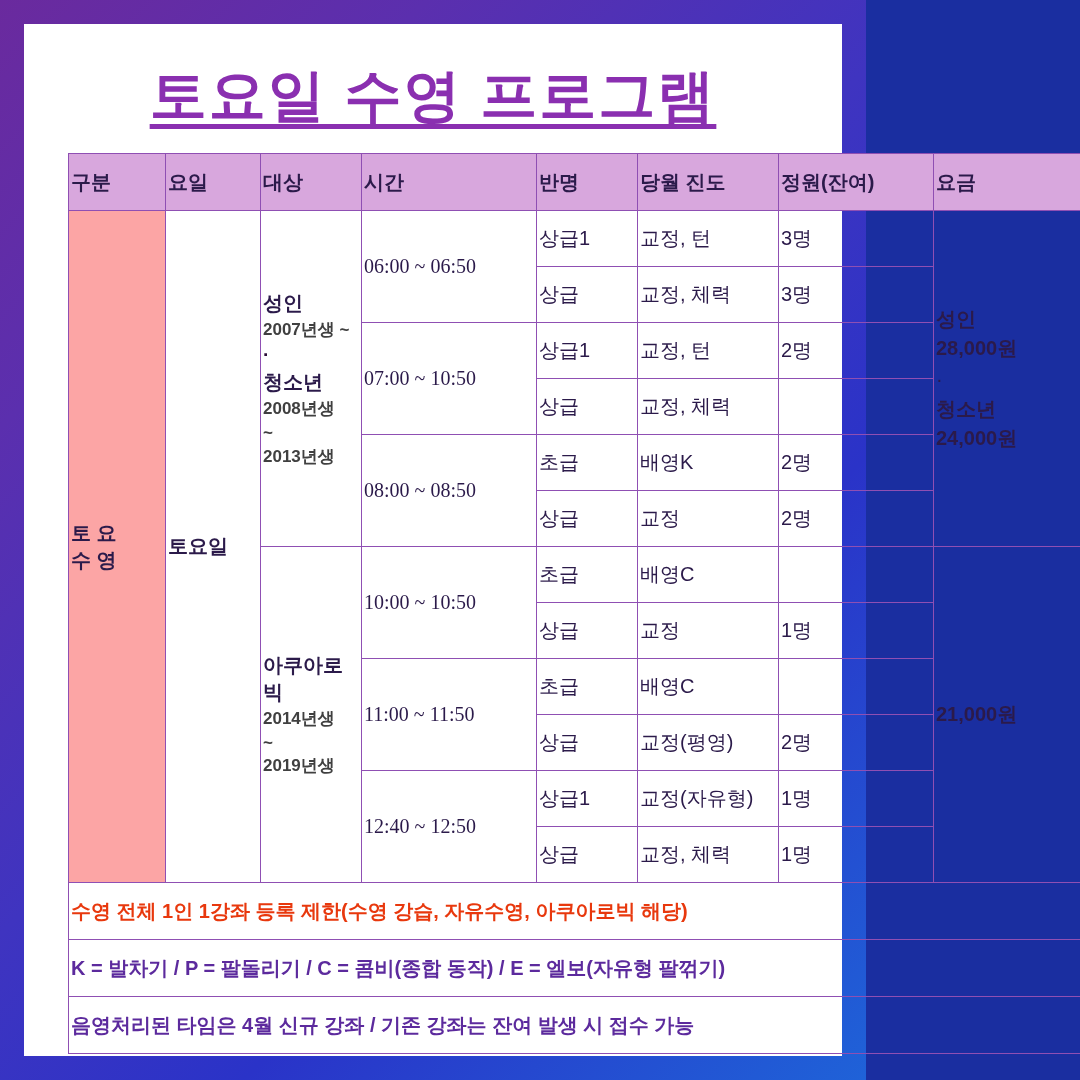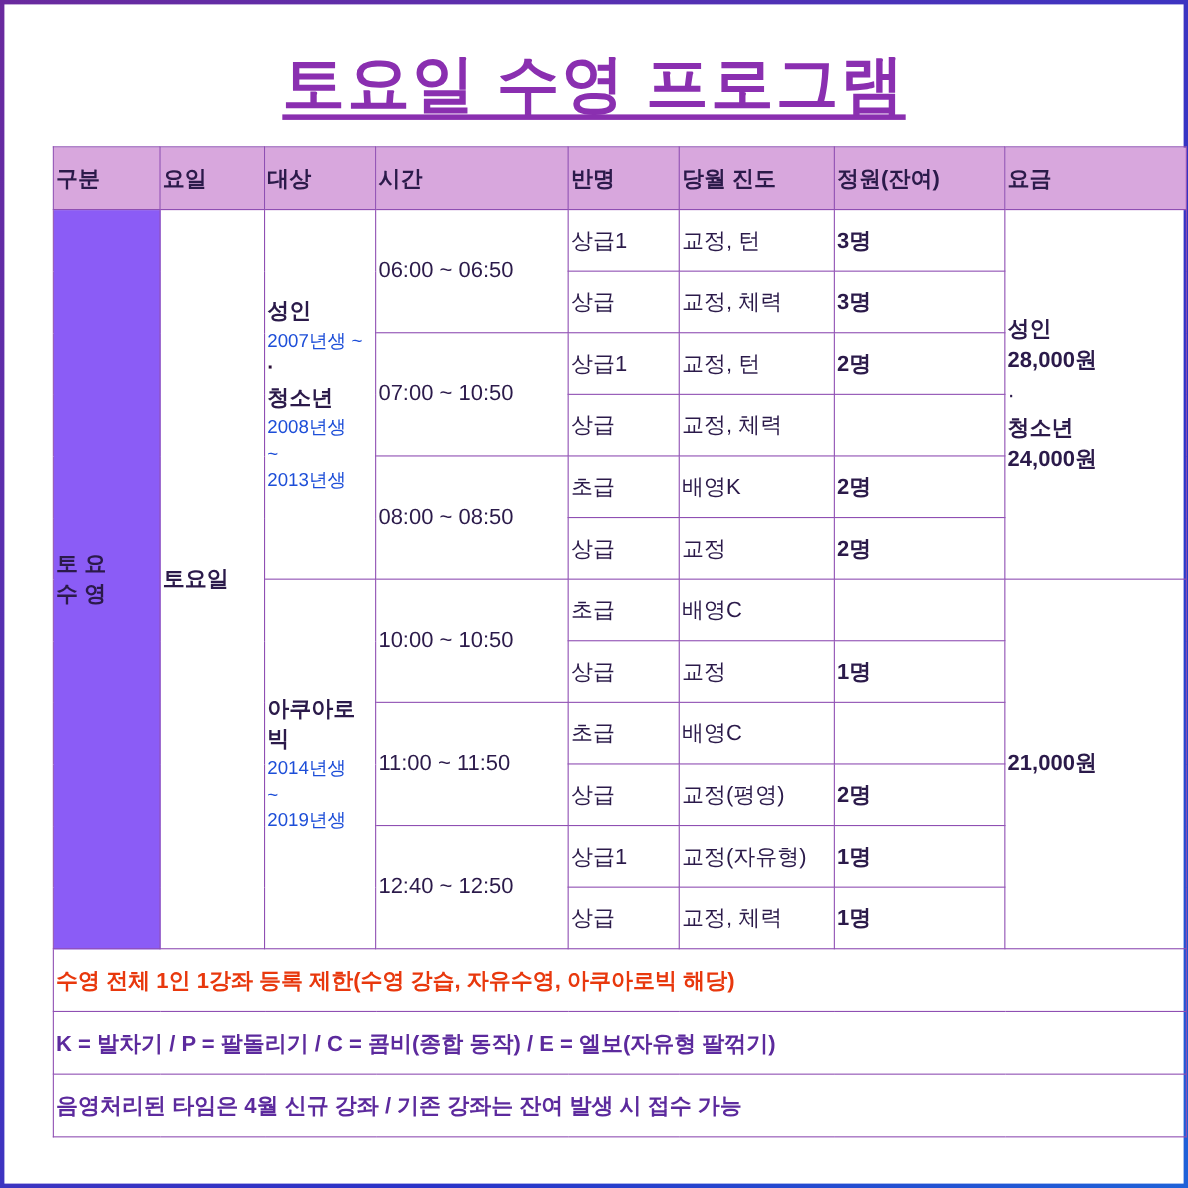--- a/index.html
+++ b/index.html
@@ -8,25 +8,25 @@
   }
   body {
     width: 1080px;
     height: 1080px;
     font-family: "Liberation Sans", sans-serif;
     background: #1a2ea0;
     overflow: hidden;
   }
   #poster {
     position: relative;
-    width: 1080px;
+    width: 866px;
     height: 1080px;
     background: linear-gradient(135deg, #6a2a9e 0%, #5b2fae 22%, #3f34c0 48%, #2a33c8 68%, #1f62d8 100%);
     box-sizing: border-box;
-    padding: 4px;
+    padding: 24px;
   }
   #sheet {
     position: relative;
     width: 100%;
     height: 100%;
     background: #ffffff;
     box-sizing: border-box;
     padding: 26px 44px 30px 44px;
   }
   .title-wrap {
@@ -61,69 +61,70 @@
     padding: 2px 2px;
   }
   thead th {
     background: #d8a7dd;
     height: 52px;
     font-size: 21px;
     font-weight: bold;
     color: #2b1038;
   }
   td.grp {
-    background: #8b5cf6;
+    background: #fca5a5;
     font-weight: bold;
     font-size: 22px;
     line-height: 1.35;
     color: #2b1038;
   }
   td.day {
     font-weight: bold;
     font-size: 22px;
     color: #2b1038;
     margin-top: 12px;
   }
   td.target {
     font-size: 23px;
     font-weight: bold;
     line-height: 1.35;
     color: #2b1038;
   }
   td.target .sub {
     display: block;
     font-size: 17px;
-    font-weight: normal;
-    color: #1d4ed8;
+    font-weight: bold;
+    color: #404040;
     line-height: 1.28;
     margin-top: 2px;
   }
   td.target .dot {
     display: block;
     font-size: 19px;
     color: #2b1038;
     line-height: 1.5;
   }
   td.time {
     font-size: 22px;
     color: #1d1232;
     letter-spacing: 0px;
+    font-family: Liberation Serif, serif;
   }
   td.cls {
     font-size: 21px;
     color: #1d1232;
   }
   td.prog {
     font-size: 21px;
     color: #1d1232;
   }
   td.cap {
     font-size: 21px;
     color: #e8380d;
-    font-weight: bold;
+    font-weight: normal;
   }
   td.cap.empty {
     color: transparent;
   }
   td.fee {
     font-size: 23px;
     line-height: 1.45;
     color: #1d1232;
   }
   td.fee .big {

